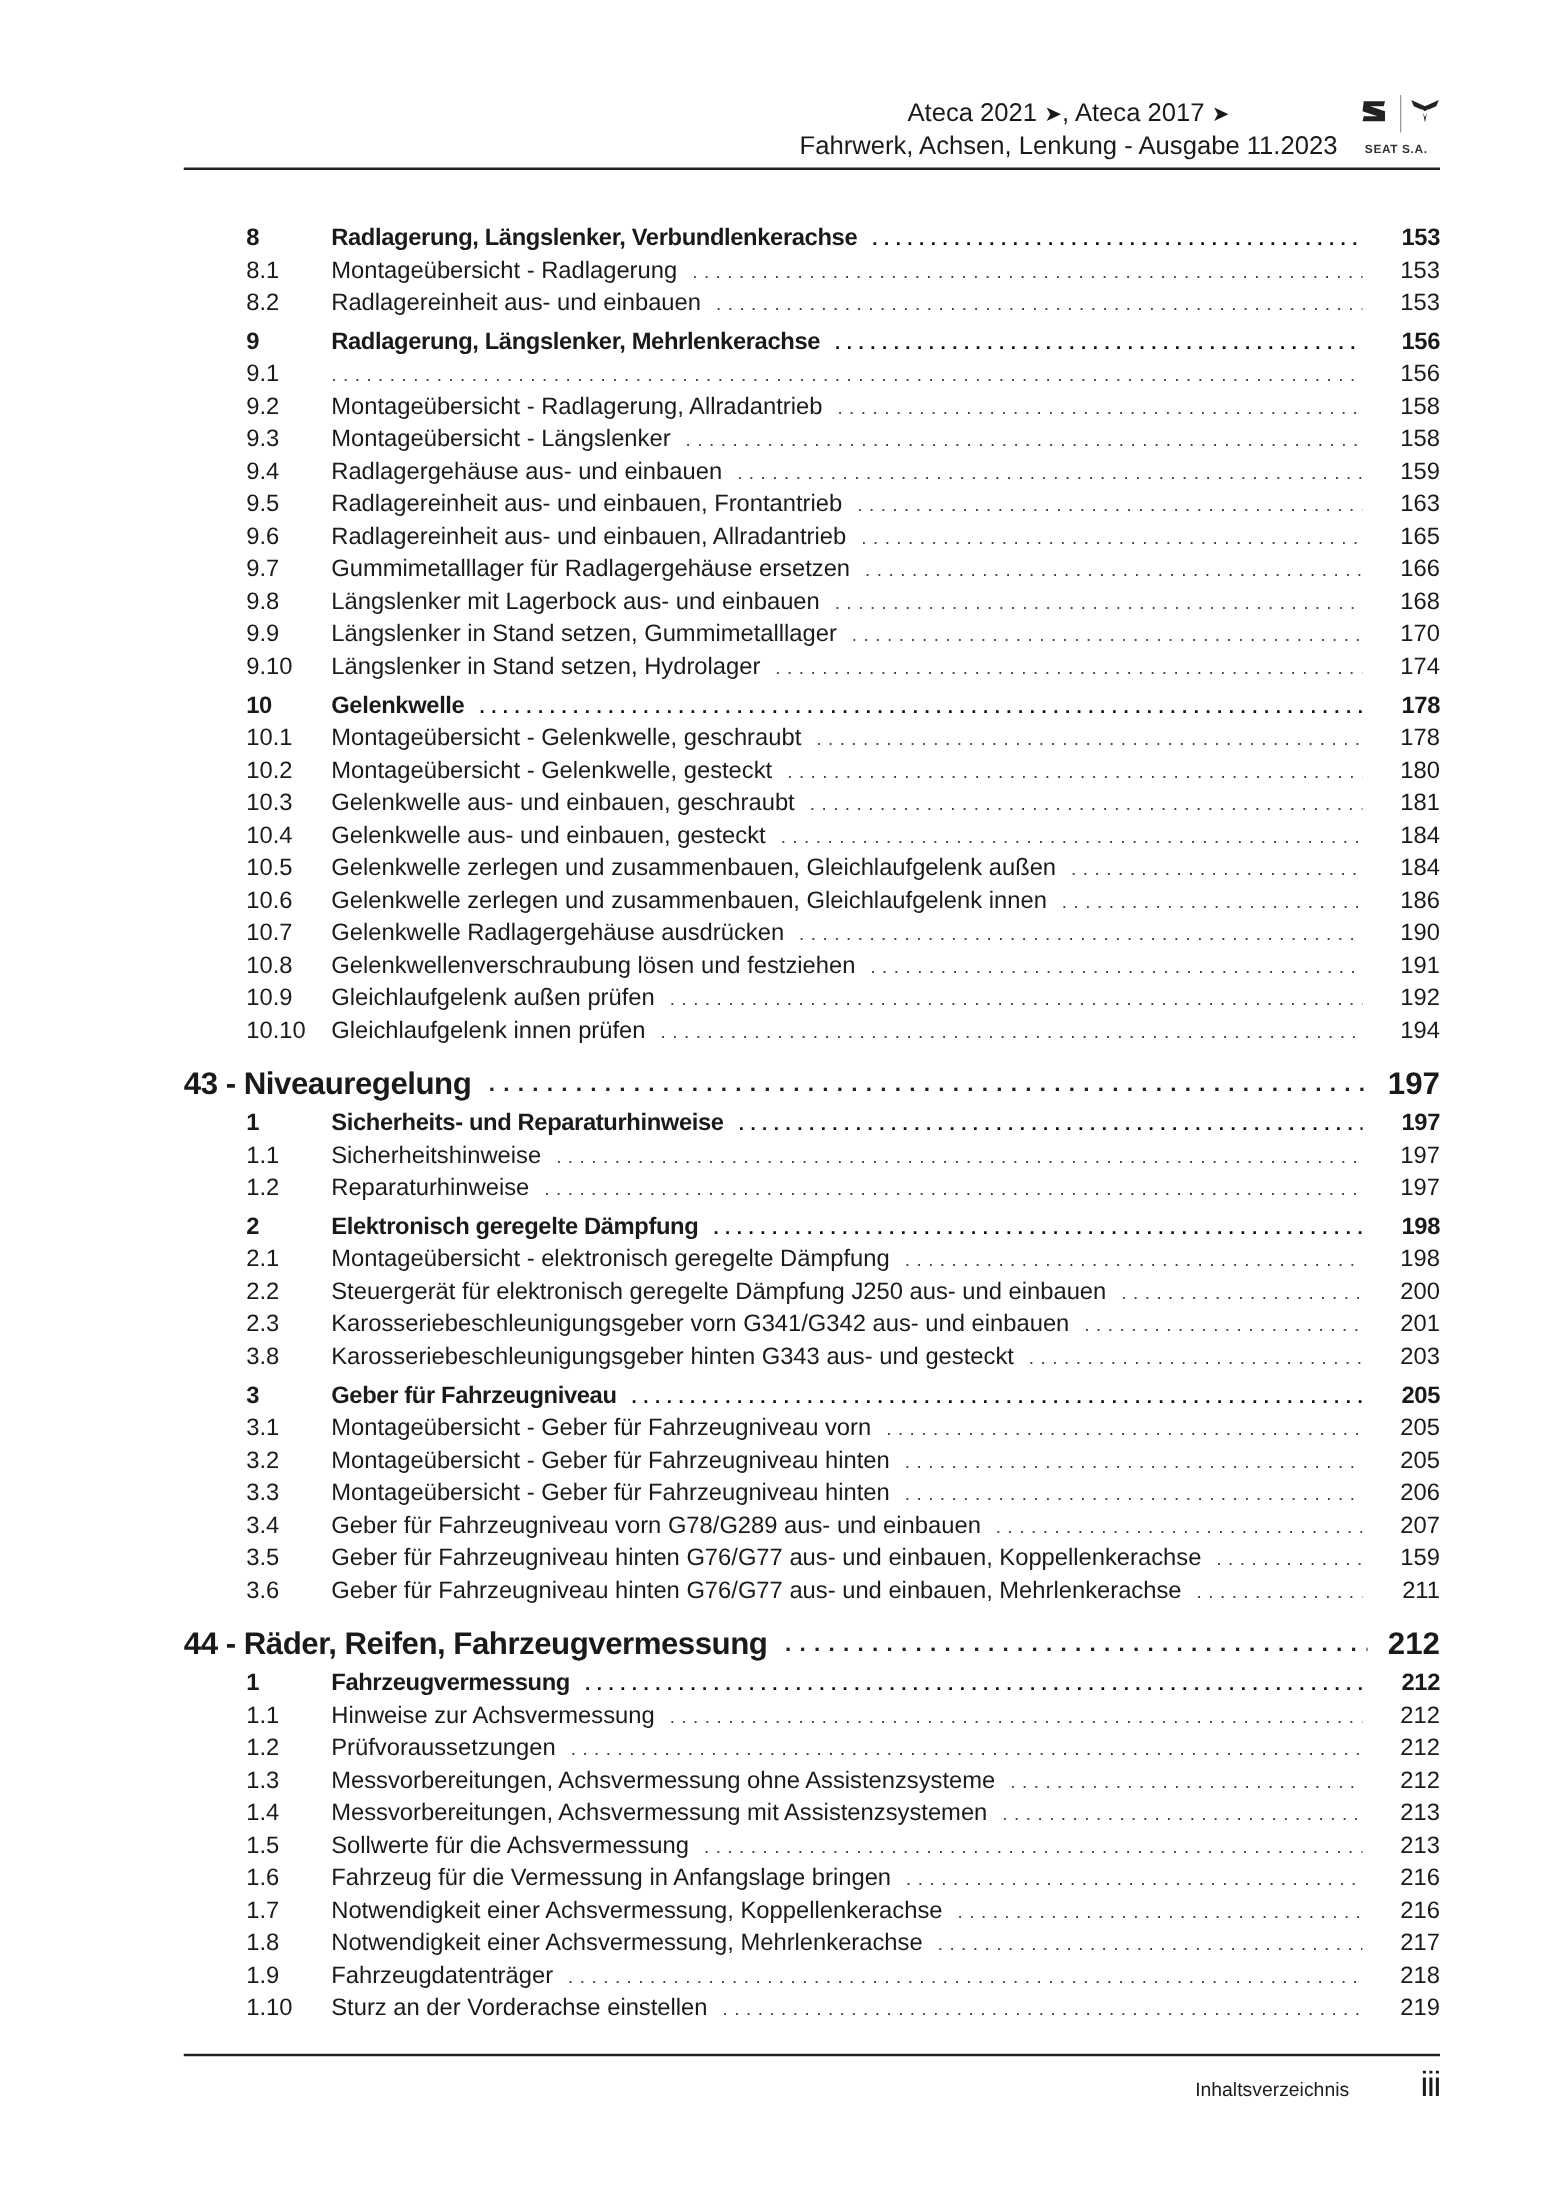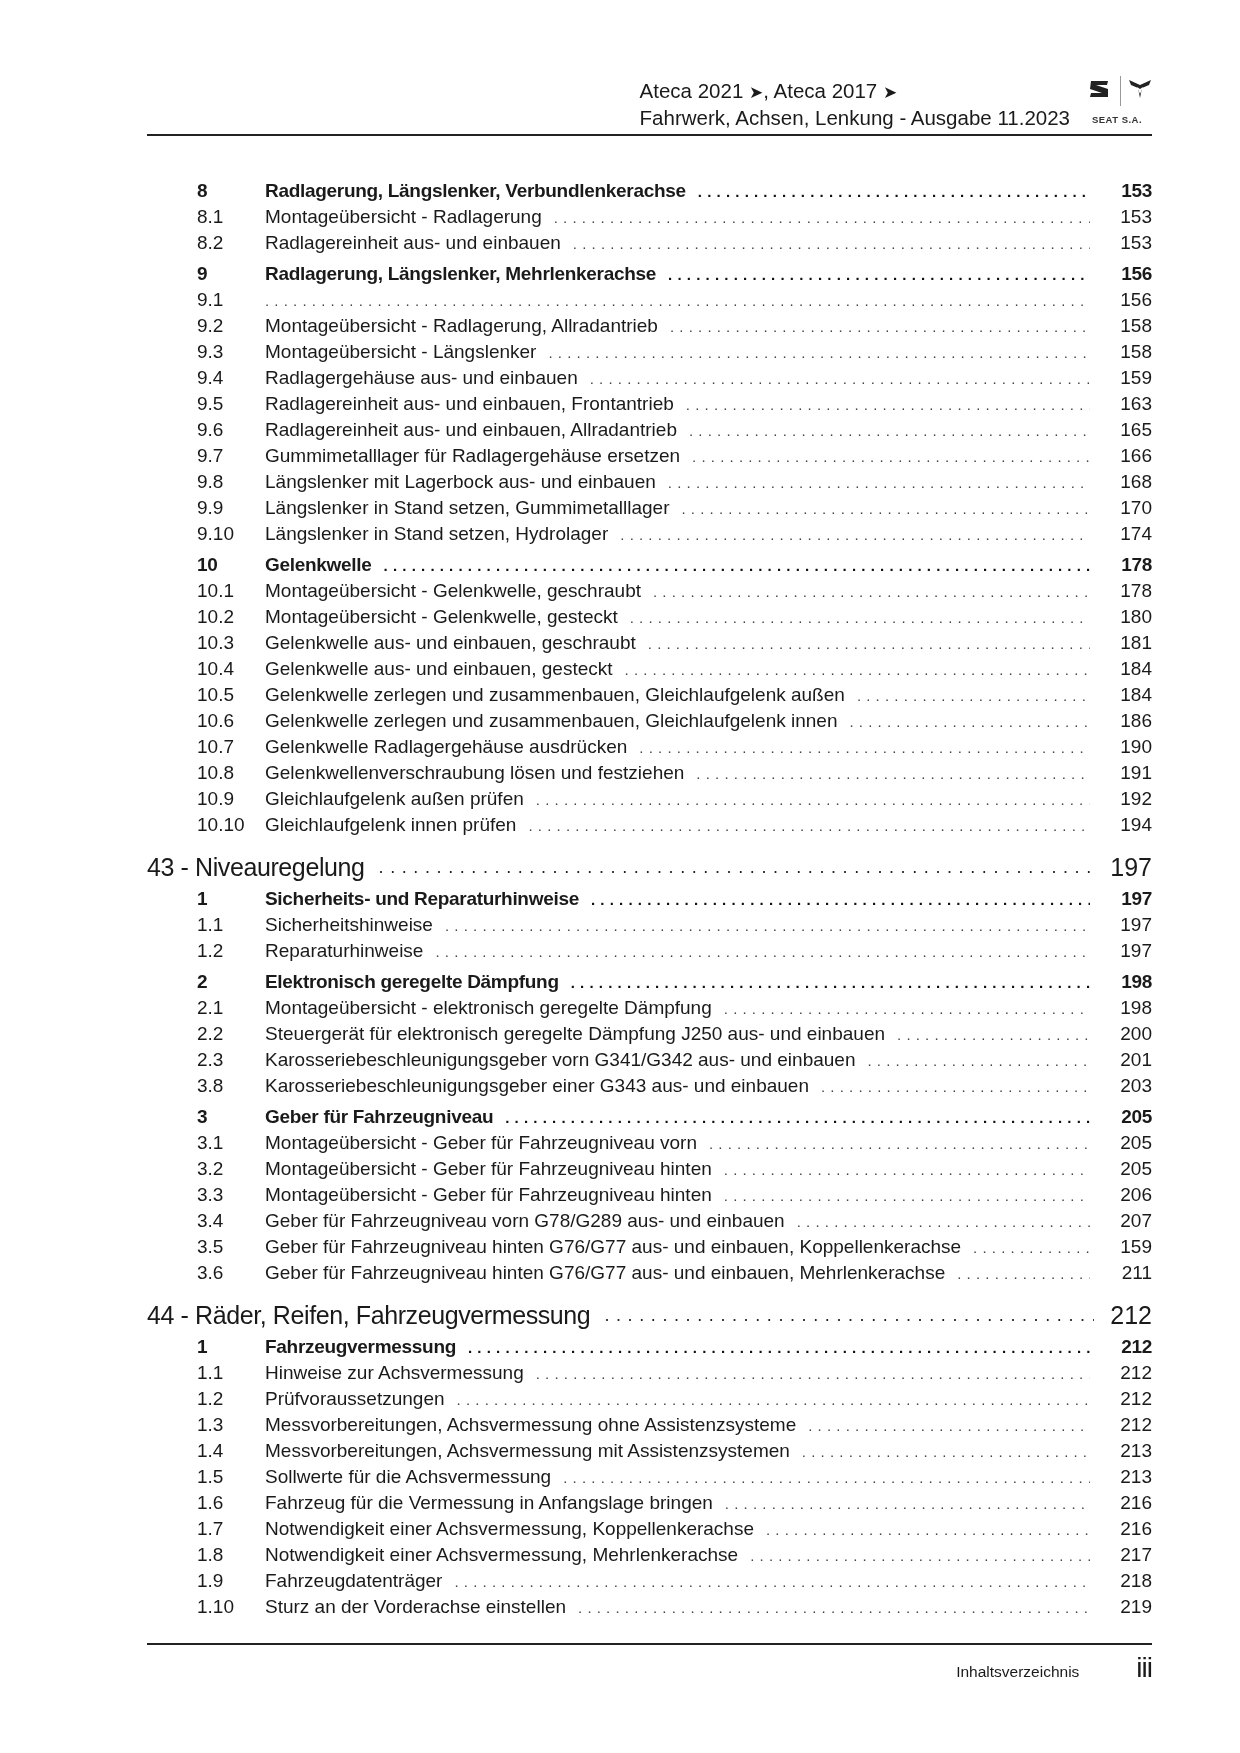--- a/index.html
+++ b/index.html
@@ -1,20 +1,20 @@
 <!DOCTYPE html>
 <html><head>
   <meta charset="utf-8">
   <style>
     html, body { margin: 0; padding: 0; background: #ffffff; }
     body { width: 1240px; height: 1753px; position: relative; overflow: hidden;
            font-family: "Liberation Sans", sans-serif; color: #1a1a1a; }
 
     .header { position: absolute; left: 147px; top: 70px; width: 1005px; height: 66px; }
-    .header-text { position: absolute; right: 82px; top: 8px; text-align: left; font-size: 20.5px; line-height: 25px; }
+    .header-text { position: absolute; right: 82px; top: 8px; text-align: center; font-size: 20.5px; line-height: 25px; }
     .header-rule { position: absolute; left: 0; right: 0; top: 64px; height: 2px; background: #222; }
     .logo { position: absolute; right: 0; top: 4px; width: 70px; height: 56px; }
     .logo-seat-s { position: absolute; left: 6px; top: 6px; width: 22px; height: 18px; }
     .logo-divider { position: absolute; left: 38px; top: 2px; width: 1px; height: 30px; background: #999; }
     .logo-cupra { position: absolute; left: 46px; top: 4px; width: 24px; height: 22px; }
     .logo-caption { position: absolute; left: 0; right: 0; top: 40px; font-size: 9.5px; font-weight: bold;
                     letter-spacing: 0.5px; text-align: center; color: #333; }
     .arrow { font-size: 17px; }
 
     .toc { position: absolute; left: 147px; top: 178px; width: 1005px; }
@@ -23,21 +23,21 @@
     .row .title { position: absolute; left: 118px; right: 0; display: flex; align-items: baseline; }
     .row .title-text { white-space: nowrap; padding-right: 12px; text-align: center; }
     .row .leader { flex: 1; overflow: hidden; white-space: nowrap; letter-spacing: 5.2px; color: #444; font-size: 15px; }
     .row .page { width: 58px; text-align: right; padding-left: 4px; }
     .row.sec { height: 26px; margin-top: 5px; font-weight: bold; }
     .row.sec .title-text, .row.sec .num, .row.sec .page { font-weight: bold; letter-spacing: -0.3px; }
     .row.sec .leader { color: #111; font-weight: bold; }
     .row.sec.first { margin-top: 0; }
 
     .chapter { position: relative; display: flex; align-items: flex-start; height: 34px; margin-top: 12px; margin-bottom: 2px;
-               font-size: 25px; line-height: 34px; }
+               font-size: 25px; line-height: 34px; font-weight: bold; }
     .chapter .ch-title { white-space: nowrap; padding-right: 14px; letter-spacing: -0.4px; }
     .chapter .leader { flex: 1; overflow: hidden; white-space: nowrap; letter-spacing: 6.6px; font-size: 18px; color: #222; }
     .chapter .page { width: 58px; text-align: right; }
 
     .footer-rule { position: absolute; left: 147px; top: 1643px; width: 1005px; height: 2px; background: #222; }
     .footer { position: absolute; right: 88px; top: 1652px; display: flex; align-items: baseline; gap: 43px; }
     .footer-label { font-size: 15.5px; margin-right: 14px; }
     .footer-page { font-size: 28px; letter-spacing: -1px; }
   </style>
 </head>
@@ -326,21 +326,21 @@
         <span class="num">2.3</span>
         <span class="title">
           <span class="title-text">Karosseriebeschleunigungsgeber vorn G341/G342 aus- und einbauen</span>
           <span class="leader">................................................................................................................................................................</span>
           <span class="page">201</span>
         </span>
       </div>
       <div class="row">
         <span class="num">3.8</span>
         <span class="title">
-          <span class="title-text">Karosseriebeschleunigungsgeber einer G343 aus- und einbauen</span>
+          <span class="title-text">Karosseriebeschleunigungsgeber hinten G343 aus- und gesteckt</span>
           <span class="leader">................................................................................................................................................................</span>
           <span class="page">203</span>
         </span>
       </div>
       <div class="row sec">
         <span class="num">3</span>
         <span class="title">
           <span class="title-text">Geber für Fahrzeugniveau</span>
           <span class="leader">................................................................................................................................................................</span>
           <span class="page">205</span>

